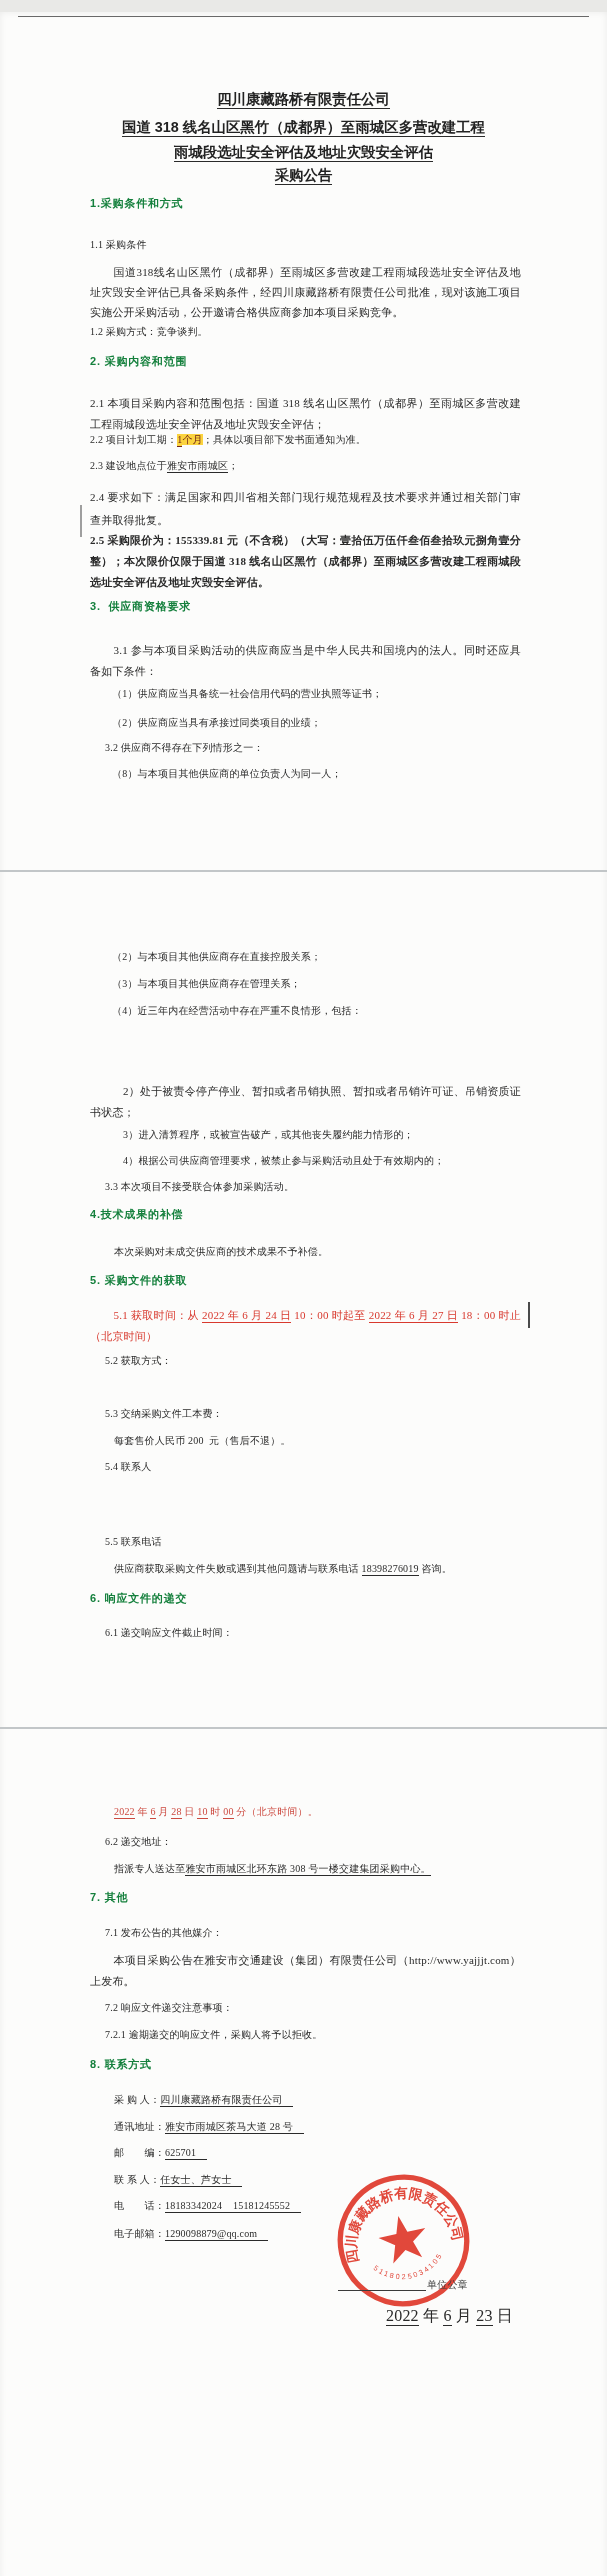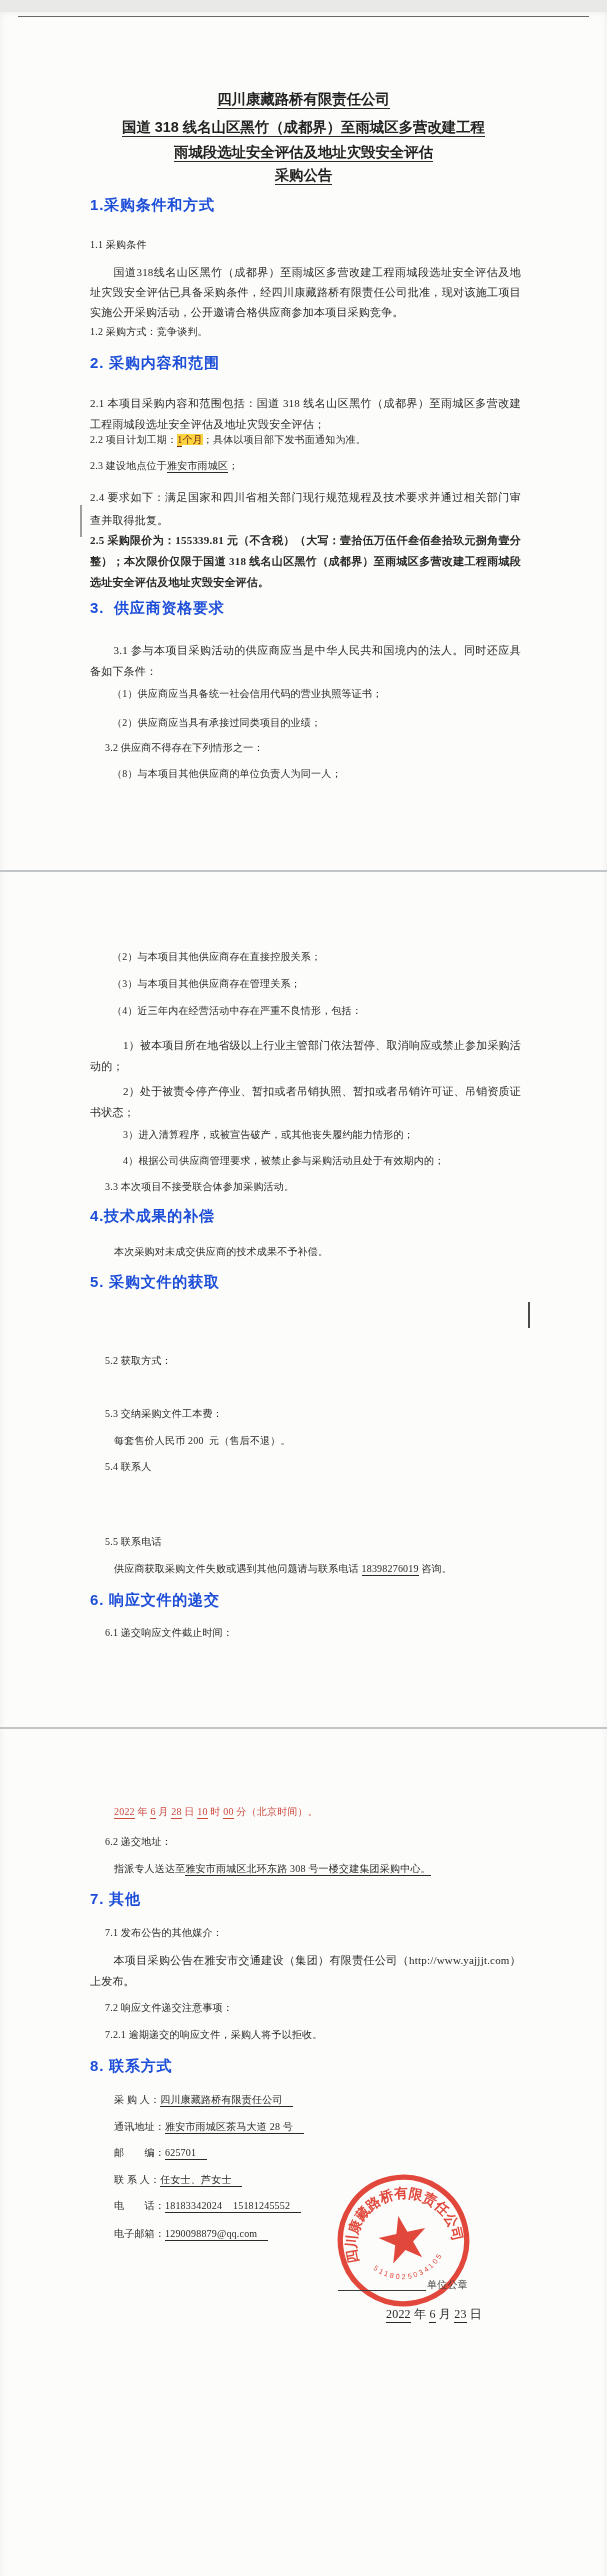--- a/index.html
+++ b/index.html
@@ -5,21 +5,21 @@
   html,body{margin:0;padding:0;background:#e9e9e7;}
   .page{position:relative;width:607px;height:2576px;margin:12px auto;background:#fcfcfb;
         font-family:"Liberation Serif","DejaVu Serif",serif;color:#2a2a2a;overflow:hidden;
         box-shadow:inset 0 0 7.6px rgba(0,0,0,.07);text-decoration:underline;}
   .scanline-top{position:absolute;left:18px;top:3.8px;width:571px;height:1.5px;background:#454545;opacity:.8;}
   .pagebreak{position:absolute;left:0;width:607px;height:1.5px;background:#c2c6c8;}
   .title{position:absolute;left:0;width:607px;text-align:center;
          font-family:"Liberation Sans","DejaVu Sans",sans-serif;font-weight:bold;font-size:14.4px;color:#222;}
   .title>span{border-bottom:1.5px solid #2a2a2a;padding-bottom:0.8px;}
   .hd{position:absolute;left:90px;font-family:"Liberation Sans","DejaVu Sans",sans-serif;
-      font-weight:bold;font-size:15px;color:#1d4ed8;letter-spacing:0.8px;white-space:pre;}
+      font-weight:bold;font-size:11px;color:#15803d;letter-spacing:0.8px;white-space:pre;}
   .line{position:absolute;font-size:10px;letter-spacing:0.2px;white-space:pre;}
   .block{position:absolute;left:90px;width:431px;font-size:11px;line-height:20.5px;
          text-align:justify;letter-spacing:0.2px;}
   .indent{text-indent:23.5px;}
   .bold{font-weight:bold;}
   .red{color:#d8392e;}
   .softred{color:#cc4a40;}
   .u{border-bottom:0.8px solid currentColor;padding-bottom:0.8px;}
   .hl{background:#fbd33e;color:#6e241a;}
   .vbar-left{position:absolute;left:80px;top:493px;width:1.5px;height:32px;background:#6b6b6b;opacity:.65;}
@@ -58,30 +58,30 @@
   <div class="line" style="left:112px;top:675px">（1）供应商应当具备统一社会信用代码的营业执照等证书；</div>
   <div class="line" style="left:112px;top:704px">（2）供应商应当具有承接过同类项目的业绩；</div>
   <div class="line" style="left:105px;top:729px">3.2 供应商不得存在下列情形之一：</div>
   <div class="line" style="left:112px;top:755px">（8）与本项目其他供应商的单位负责人为同一人；</div>
 
   <div class="pagebreak" style="top:858px"></div>
 
   <div class="line" style="left:112px;top:938px">（2）与本项目其他供应商存在直接控股关系；</div>
   <div class="line" style="left:112px;top:965px">（3）与本项目其他供应商存在管理关系；</div>
   <div class="line" style="left:112px;top:992px">（4）近三年内在经营活动中存在严重不良情形，包括：</div>
-  <div class="block" style="top:1023px;line-height:21px;text-indent:33px">1）被本项目所在地省级以上行业主管部门依法暂停、取消响应或禁止参加采购活动的；</div>
   <div class="block" style="top:1069px;line-height:21px;text-indent:33px">2）处于被责令停产停业、暂扣或者吊销执照、暂扣或者吊销许可证、吊销资质证书状态；</div>
   <div class="line" style="left:123px;top:1116px">3）进入清算程序，或被宣告破产，或其他丧失履约能力情形的；</div>
   <div class="line" style="left:123px;top:1142px">4）根据公司供应商管理要求，被禁止参与采购活动且处于有效期内的；</div>
   <div class="line" style="left:105px;top:1168px">3.3 本次项目不接受联合体参加采购活动。</div>
 
   <div class="hd" style="top:1195px">4.技术成果的补偿</div>
   <div class="line" style="left:114px;top:1233px">本次采购对未成交供应商的技术成果不予补偿。</div>
 
   <div class="hd" style="top:1261px">5. 采购文件的获取</div>
+  <div class="block indent red" style="top:1293px;line-height:21px"><span>5.1 获取时间：从 </span><span class="u">2022 年 6 月 24 日</span><span> 10：00 时起至 </span><span class="u">2022 年 6 月 27 日</span><span> 18：00 时止（北京时间）</span></div>
   <div class="vbar-right"></div>
   <div class="line" style="left:105px;top:1342px">5.2 获取方式：</div>
   <div class="line" style="left:105px;top:1395px">5.3 交纳采购文件工本费：</div>
   <div class="line" style="left:114px;top:1422px">每套售价人民币 200  元（售后不退）。</div>
   <div class="line" style="left:105px;top:1448px">5.4 联系人</div>
   <div class="line" style="left:105px;top:1523px">5.5 联系电话</div>
   <div class="line" style="left:114px;top:1550px"><span>供应商获取采购文件失败或遇到其他问题请与联系电话 </span><span class="u">18398276019</span><span> 咨询。</span></div>
 
   <div class="hd" style="top:1579px">6. 响应文件的递交</div>
   <div class="line" style="left:105px;top:1614px">6.1 递交响应文件截止时间：</div>
@@ -117,16 +117,16 @@
     <text fill="#df392b" font-size="18" font-weight="bold" font-family="Liberation Sans, DejaVu Sans, sans-serif">
       <textPath href="#sealTopArc" startOffset="50%" text-anchor="middle">四川康藏路桥有限责任公司</textPath>
     </text>
     <text fill="#df392b" font-size="9.5" letter-spacing="3" font-family="Liberation Sans, DejaVu Sans, sans-serif">
       <textPath href="#sealBottomArc" startOffset="50%" text-anchor="middle">5118025034105</textPath>
     </text>
   </svg>
 
   <div class="sig-underline"></div>
   <div class="line" style="left:427px;top:2266px;color:#3d3d3d">单位公章</div>
-  <div class="line" style="left:386px;top:2294px;font-size:12px"><span class="u">2022</span><span> 年 </span><span class="u">6</span><span> 月 </span><span class="u">23</span><span> 日</span></div>
+  <div class="line" style="left:386px;top:2294px;font-size:16px"><span class="u">2022</span><span> 年 </span><span class="u">6</span><span> 月 </span><span class="u">23</span><span> 日</span></div>
 
 </div>
 
 
 </body></html>

